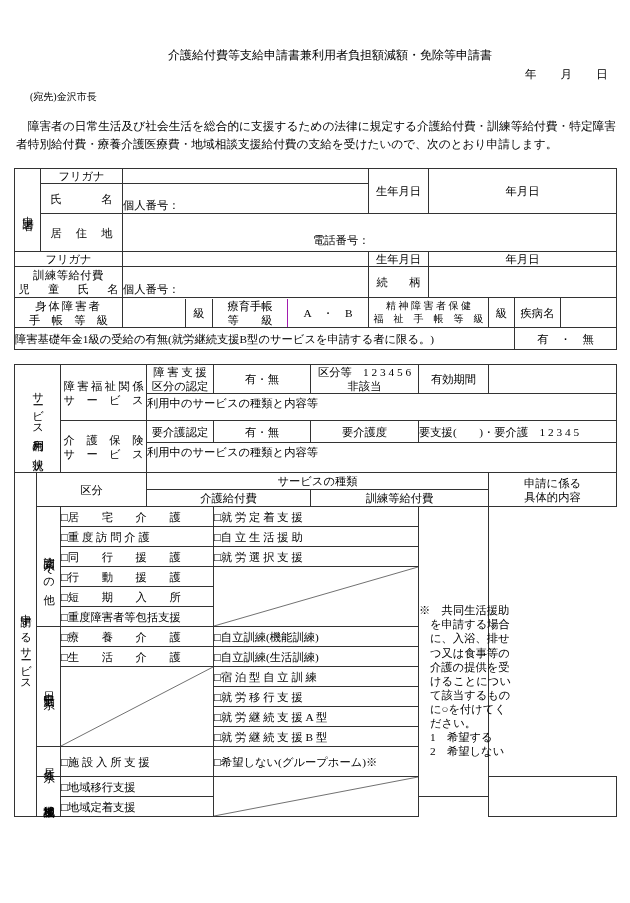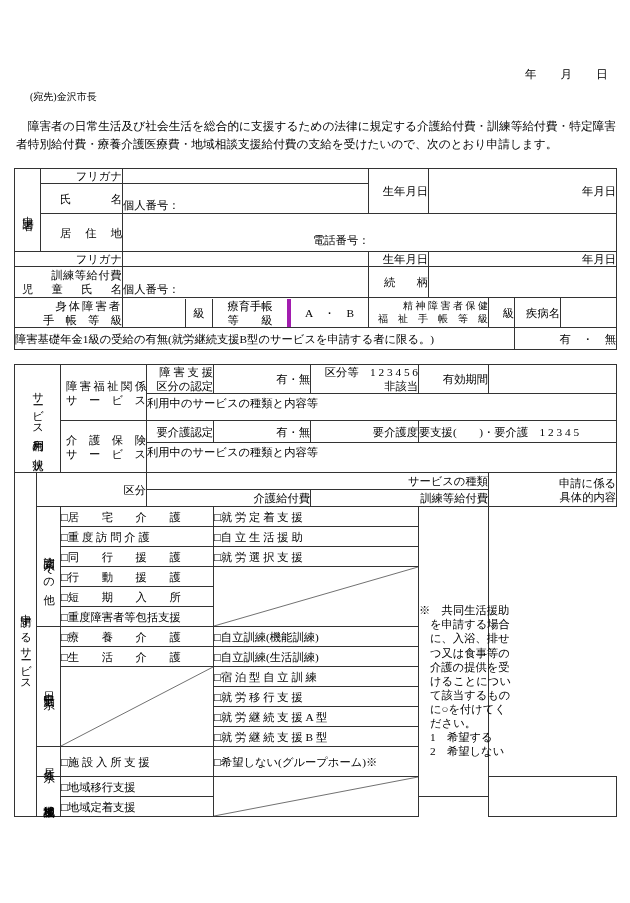--- a/index.html
+++ b/index.html
@@ -23,21 +23,21 @@
   .hdr-date .m{margin-right:24px;}
   .hdr-addr{position:absolute;left:30px;top:90px;font-size:10px;}
 
   .intro{position:absolute;left:16px;top:118px;width:600px;font-size:11.7px;line-height:1.55;text-align:justify;}
   .intro p{margin:0;text-indent:1em;}
 
   
   .tbl{position:absolute;border-collapse:collapse;table-layout:fixed;background:#fff;}
   .tbl td{border:1px solid #333;font-size:11.3px;padding:0;vertical-align:middle;line-height:1.25;}
   .tbl td.dash-b{border-bottom:1px dashed #555;}
-  .c{text-align:right;}
+  .c{text-align:center;}
   .l{text-align:left;}
   .pl4{padding-left:4px;margin-left:32px;}
   .pl6{padding-left:6px;}
   .pl8{padding-left:8px;}
 
   
   .vert{
     writing-mode:vertical-rl;
     text-orientation:upright;
     letter-spacing:2px;
@@ -65,20 +65,21 @@
   .note div{white-space:nowrap;}
   .note .ind{padding-left:11px;}
   .small{font-size:10.6px;}
   .xsmall{font-size:10px;}
 </style>
 </head>
 <body>
 
 <div class="page">
 
+  <div class="hdr-title">介護給付費等支給申請書兼利用者負担額減額・免除等申請書</div>
   <div class="hdr-date">
     <span class="y">年</span><span class="m">月</span><span class="d">日</span>
   </div>
   <div class="hdr-addr">(宛先)金沢市長</div>
 
   <div class="intro">
     <p>障害者の日常生活及び社会生活を総合的に支援するための法律に規定する介護給付費・訓練等給付費・特定障害者特別給付費・療養介護医療費・地域相談支援給付費の支給を受けたいので、次のとおり申請します。</p>
   </div>
 
   <table class="tbl" id="t1">
@@ -175,21 +176,21 @@
         <td colspan="2" class="c">
           <div style="letter-spacing:2px">身体障害者</div>
           <div>手　帳　等　級</div>
         </td>
         <td style="width:0;padding:0">
           <table style="width:100%;border-collapse:collapse;table-layout:fixed">
             <tbody>
                 <tr>
               <td style="border:none;border-right:1px solid #333;width:62px"></td>
               <td style="border:none;border-right:1px solid #333;width:26px;text-align:center;font-size:11.3px">級</td>
-              <td style="border:none;border-right:4px solid #a21caf;width:74px;text-align:center;font-size:11.3px">
+              <td style="border:none;border-right:1px solid #a21caf;width:74px;text-align:center;font-size:11.3px">
                 <div>療育手帳</div>
                 <div>等　　級</div>
               </td>
               <td style="border:none;text-align:center;font-size:11.3px">A　・　B</td>
             </tr>
           </tbody>
             </table>
         </td>
         <td colspan="2" class="c">
           <div class="xsmall">精 神 障 害 者 保 健</div>

